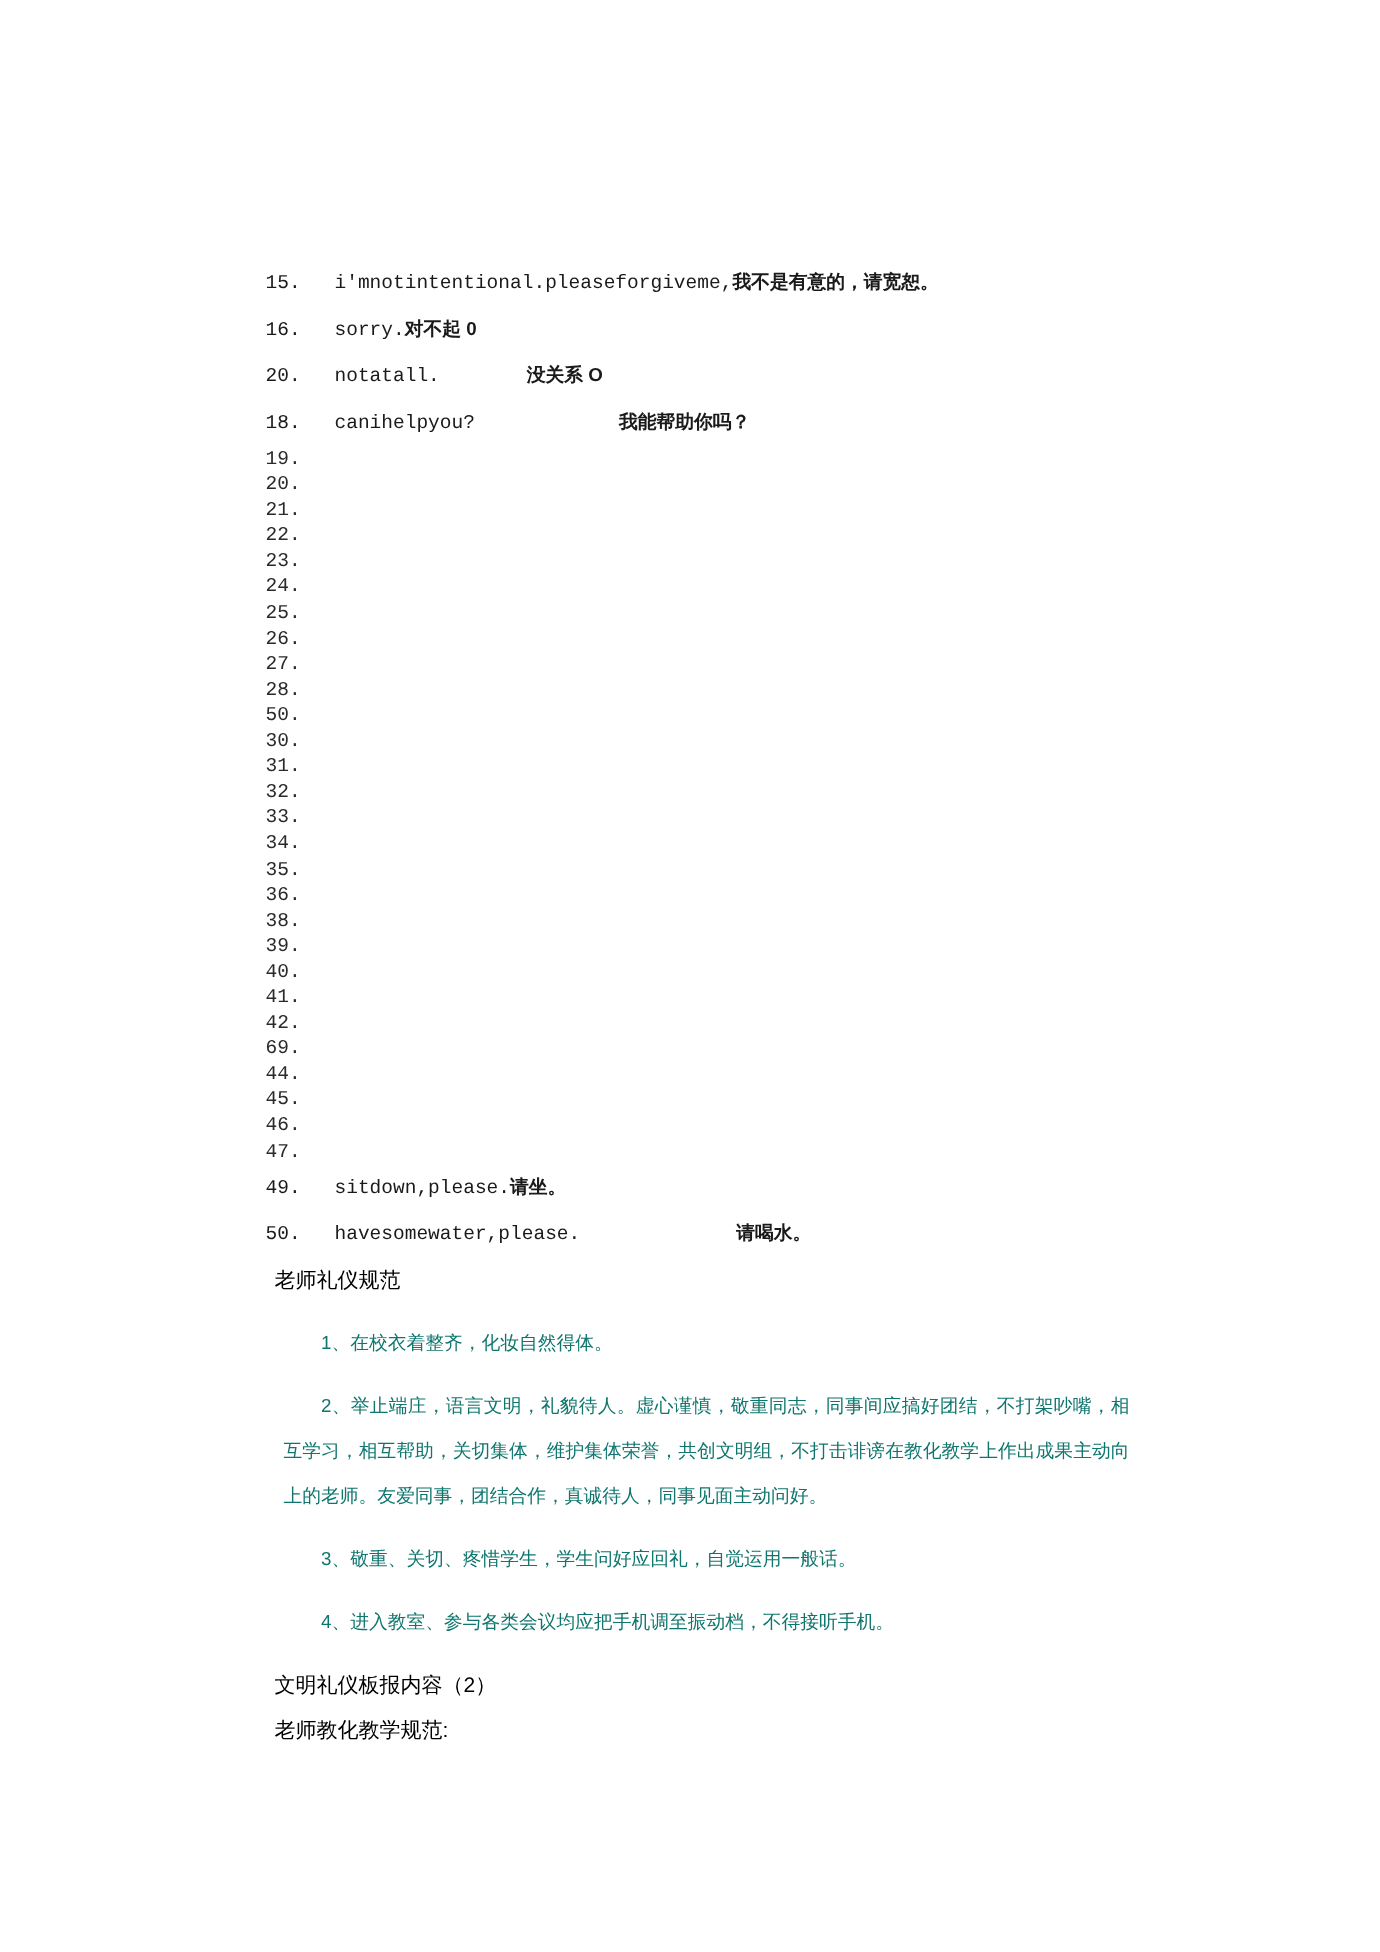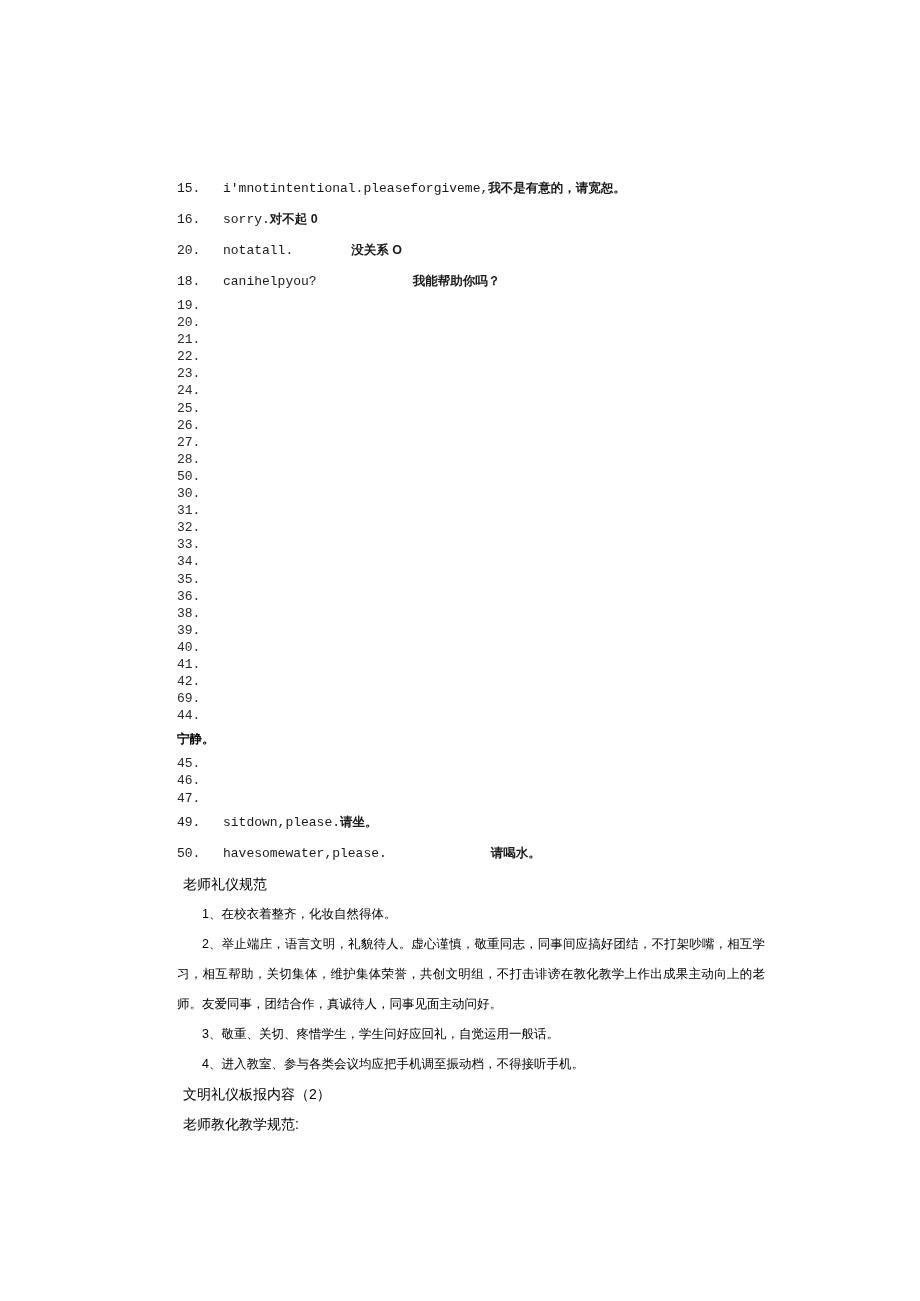--- a/index.html
+++ b/index.html
@@ -87,25 +87,25 @@
     font-size: 14px;
     line-height: 30px;
     margin: 0;
     text-indent: 6px;
     color: #000;
   }
   .zh-item {
     font-family: "Liberation Sans", "DejaVu Sans", sans-serif;
     font-size: 12.5px;
     line-height: 30px;
-    margin: 0;
+    margin: 12px;
     text-indent: 25px;
     text-align: justify;
     text-justify: inter-ideograph;
-    color: #000000;
+    color: #0f766e;
   }
   .zh-item.long {
     padding-right: 0;
   }
 </style>
 </head>
 <body>
 
 <div class="page">
 
@@ -144,21 +144,20 @@
         <p class="empty-line">36.</p>
         <p class="empty-line">38.</p>
         <p class="empty-line">39.</p>
         <p class="empty-line">40.</p>
         <p class="empty-line">41.</p>
         <p class="empty-line">42.</p>
         <p class="empty-line">69.</p>
         <p class="empty-line">44.</p>
       </div>
 
-    <p class="standalone-zh">宁静。</p>
 
     <div>
         <p class="empty-line">45.</p>
         <p class="empty-line">46.</p>
         <p class="empty-line">47.</p>
       </div>
 
     <div>
       <p class="phrase-line"><span class="num">49.</span><span class="en">sitdown,please.</span><span class="zh">请坐。</span></p>
 

